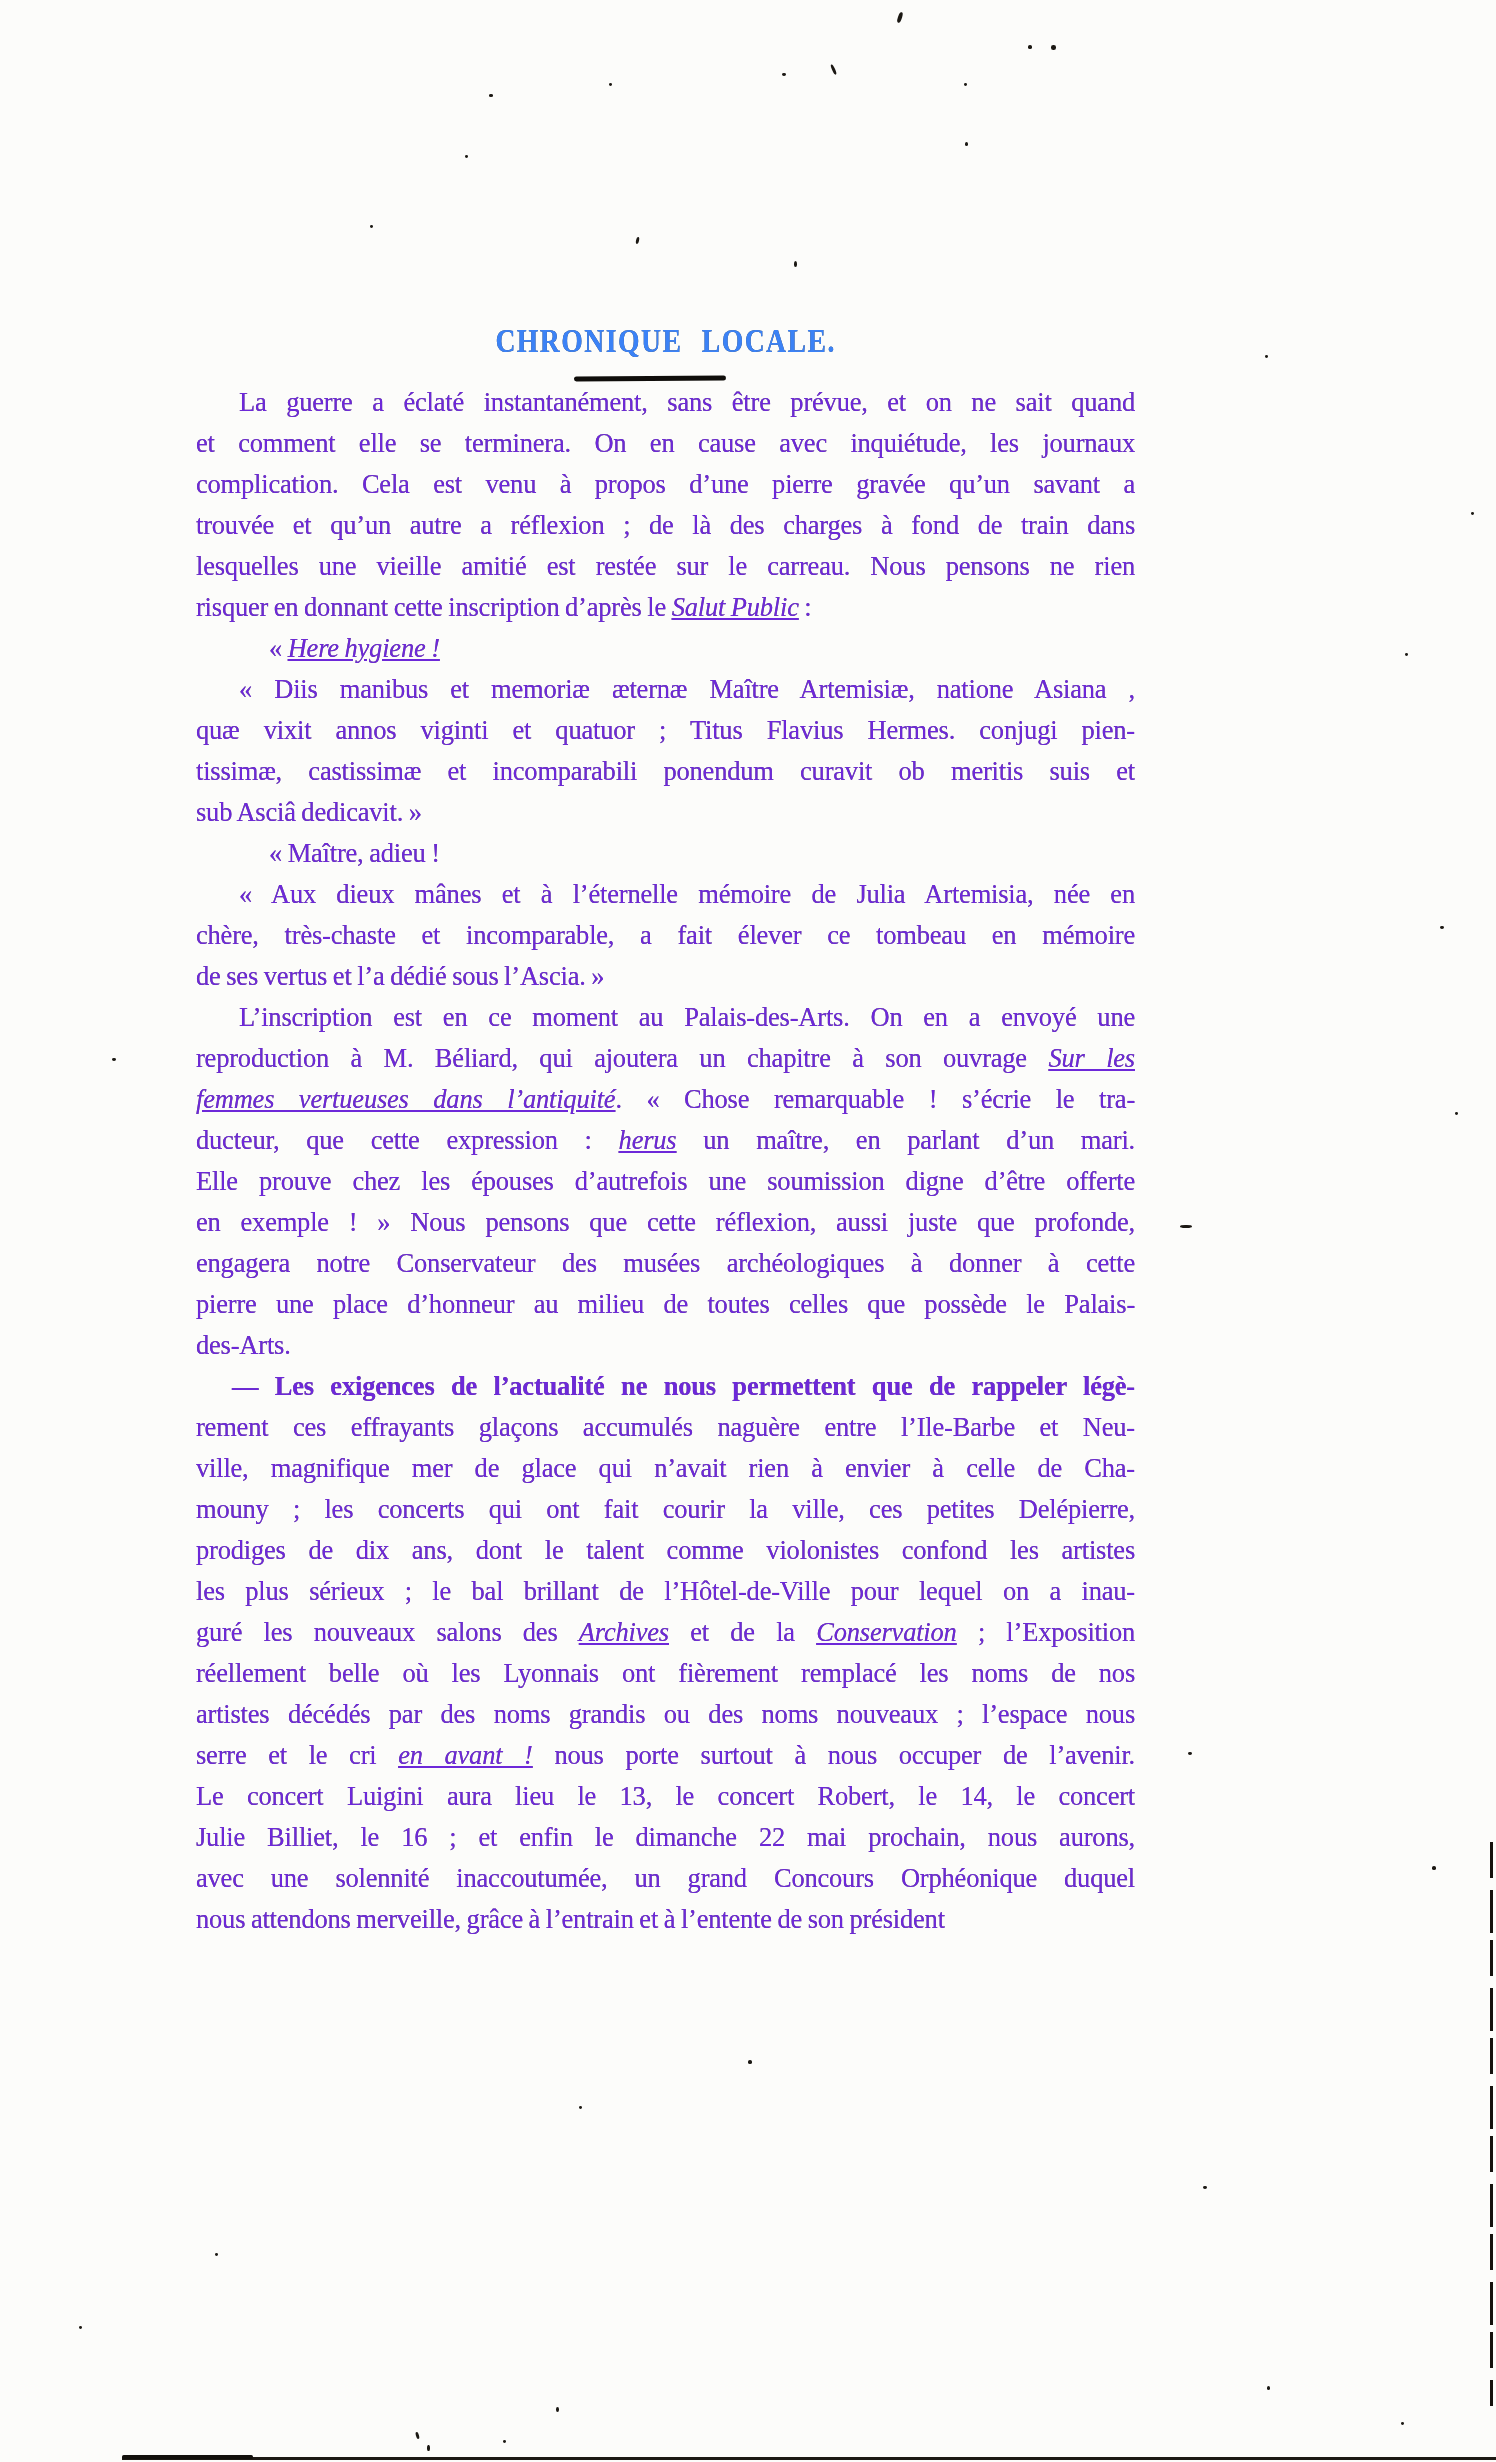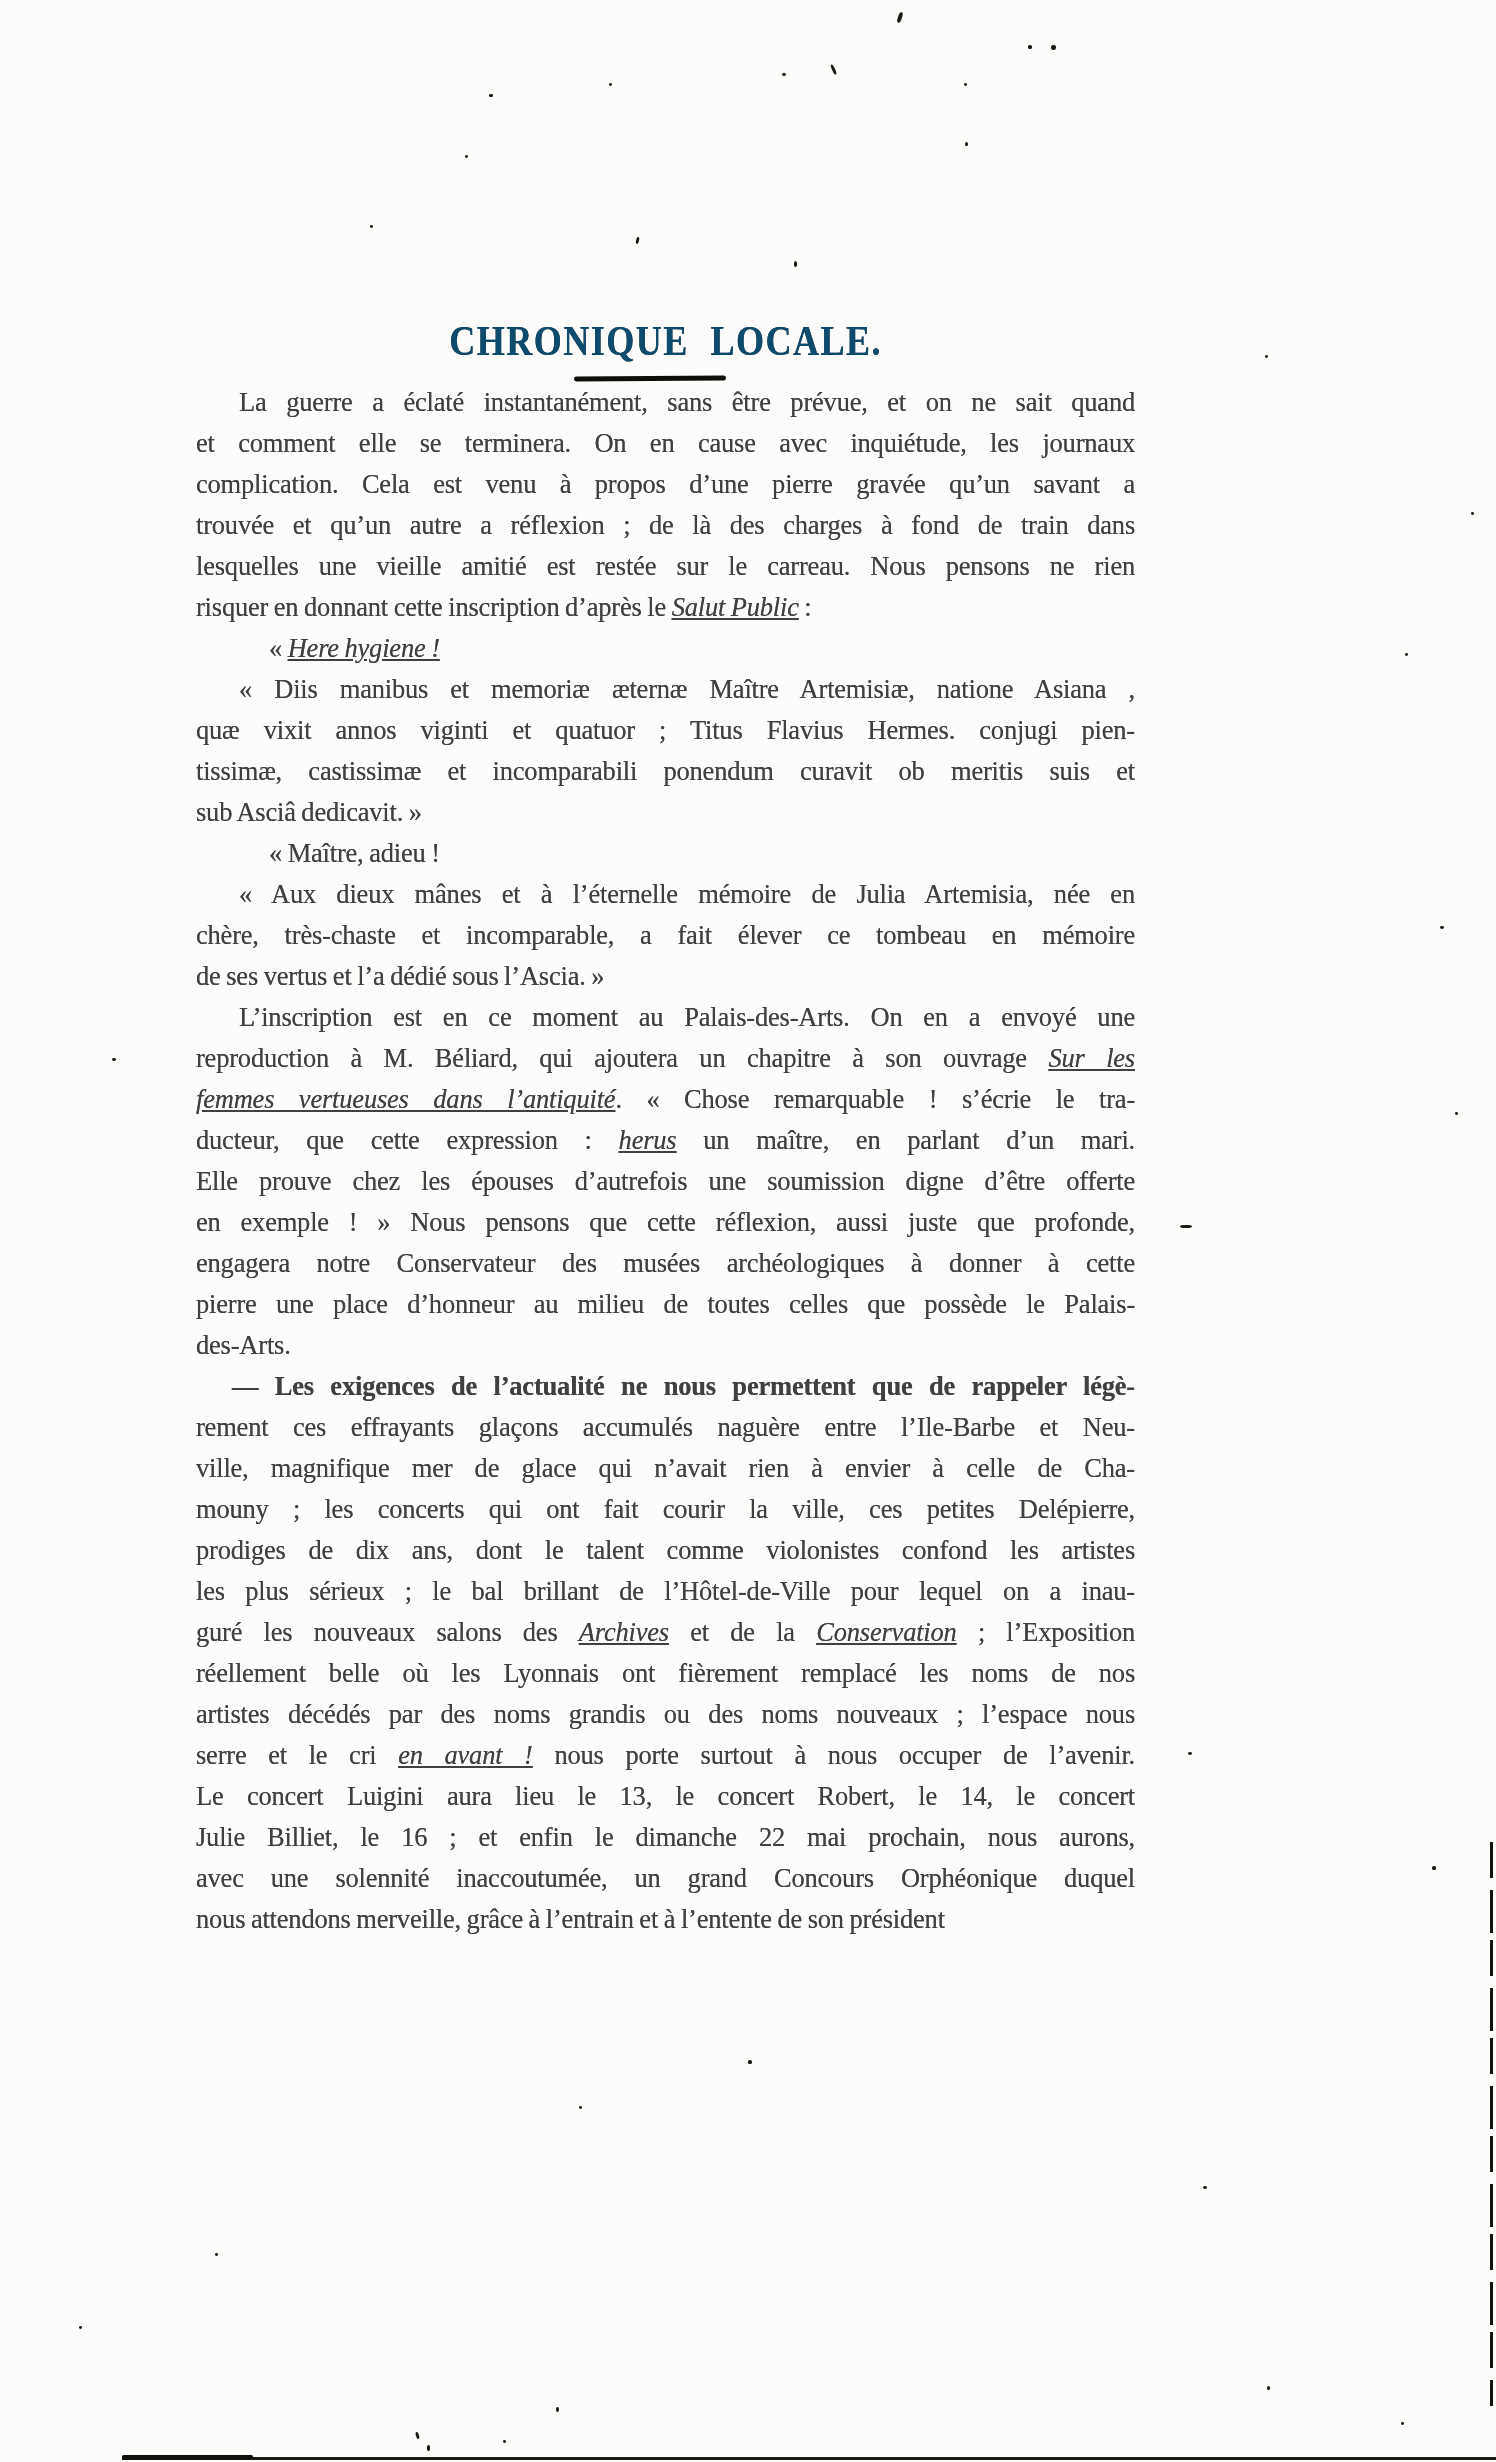--- a/index.html
+++ b/index.html
@@ -12,25 +12,25 @@
     font-family:"Liberation Serif","DejaVu Serif",serif;
     color:#14110e;
   }
   .page{position:absolute;inset:0;}
   
   .headline{
     position:absolute;
     left:196px;top:317px;width:939px;
     text-align:center;
     font-weight:700;
-    font-size:43px;
+    font-size:33px;
     line-height:48px;
     letter-spacing:1.7px;
     word-spacing:13.2px;
-    color:#0c4a6e;
+    color:#3b82f6;
     text-shadow:0 0 0.5px rgba(10,8,5,.75);
     white-space:nowrap;
   }
   .headline .squeeze{
     display:inline-block;
     transform:scaleX(.84);
     transform-origin:center;
   }
   .headline-rule{
     position:absolute;
@@ -41,21 +41,21 @@
     transform:rotate(-0.4deg);
   }
   
   .article{
     position:absolute;
     left:196px;top:382px;width:939px;
     font-size:26.5px;
     line-height:41px;
     letter-spacing:-0.2px;
     word-spacing:-0.8px;
-    color:#404040;
+    color:#6d28d9;
     text-shadow:0 0 0.4px rgba(20,15,10,.6);
   }
   .line{
     height:41px;
     text-align:justify;
     text-align-last:justify;
     white-space:nowrap;
   }
   .line.lastline{text-align-last:left;}
   .line.style-indent{text-indent:43px;}

